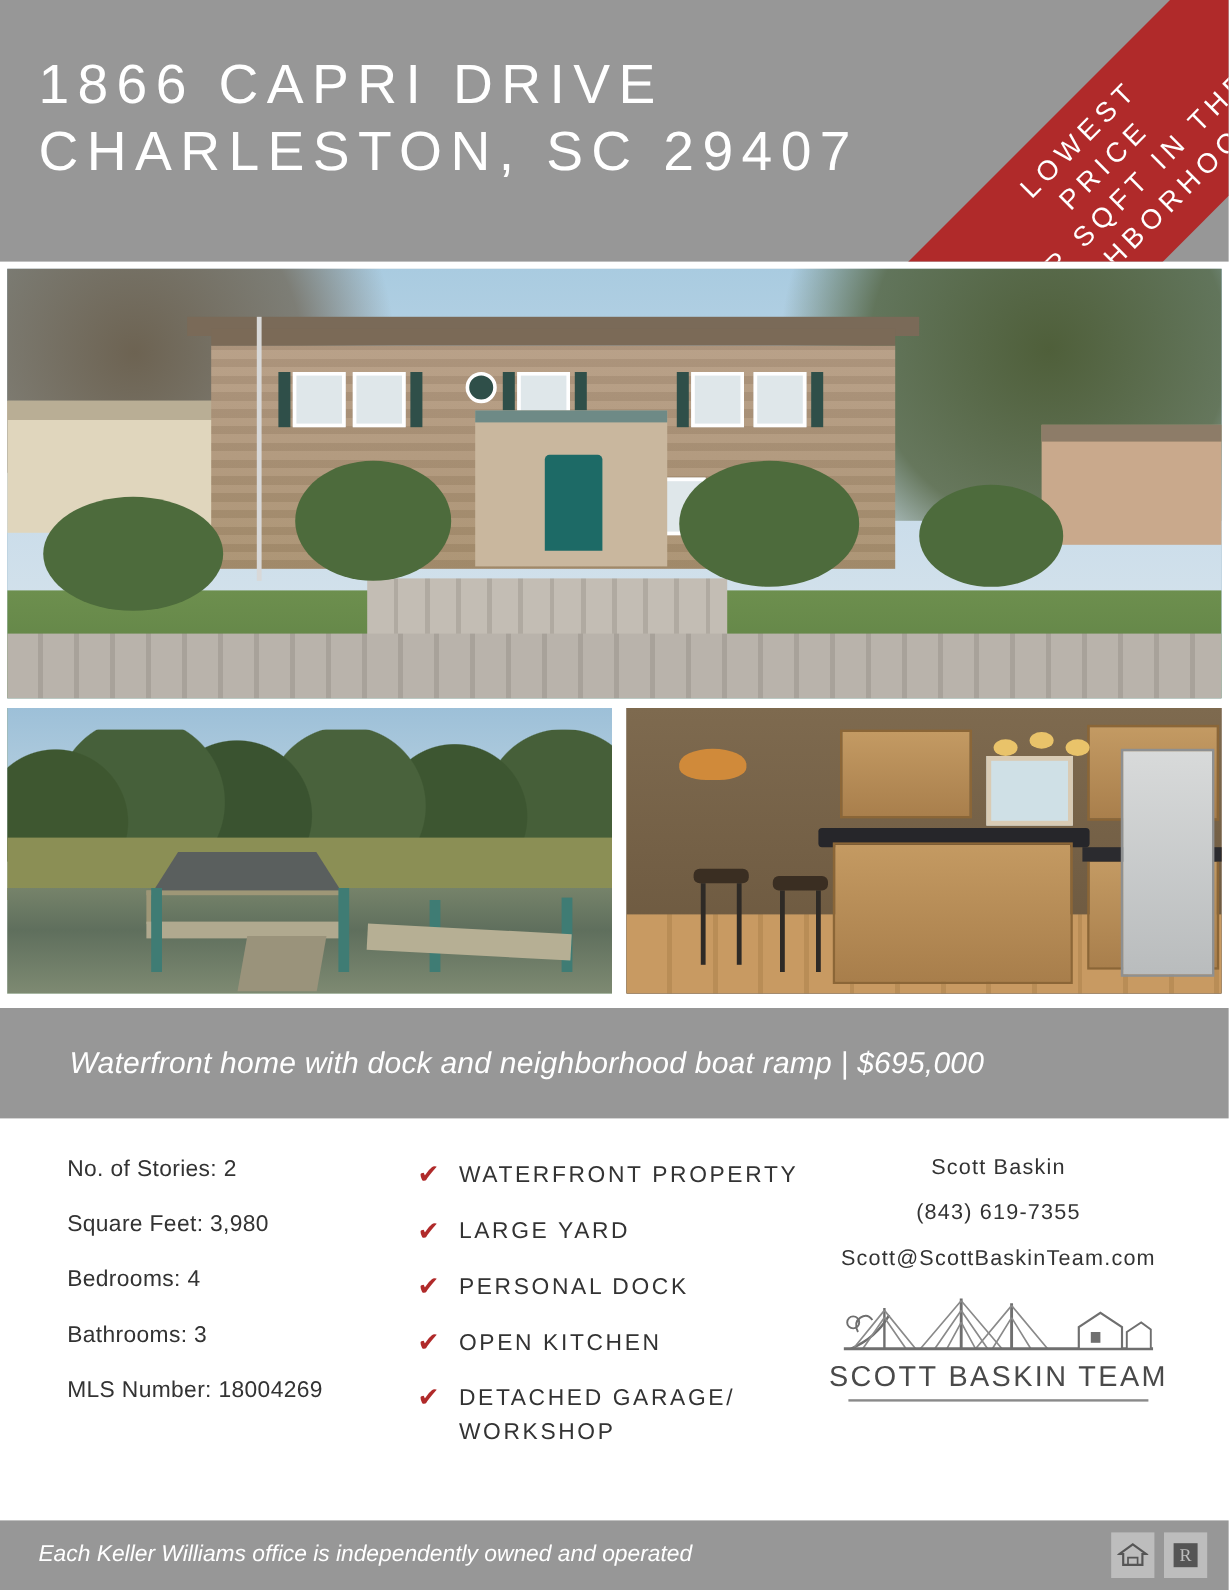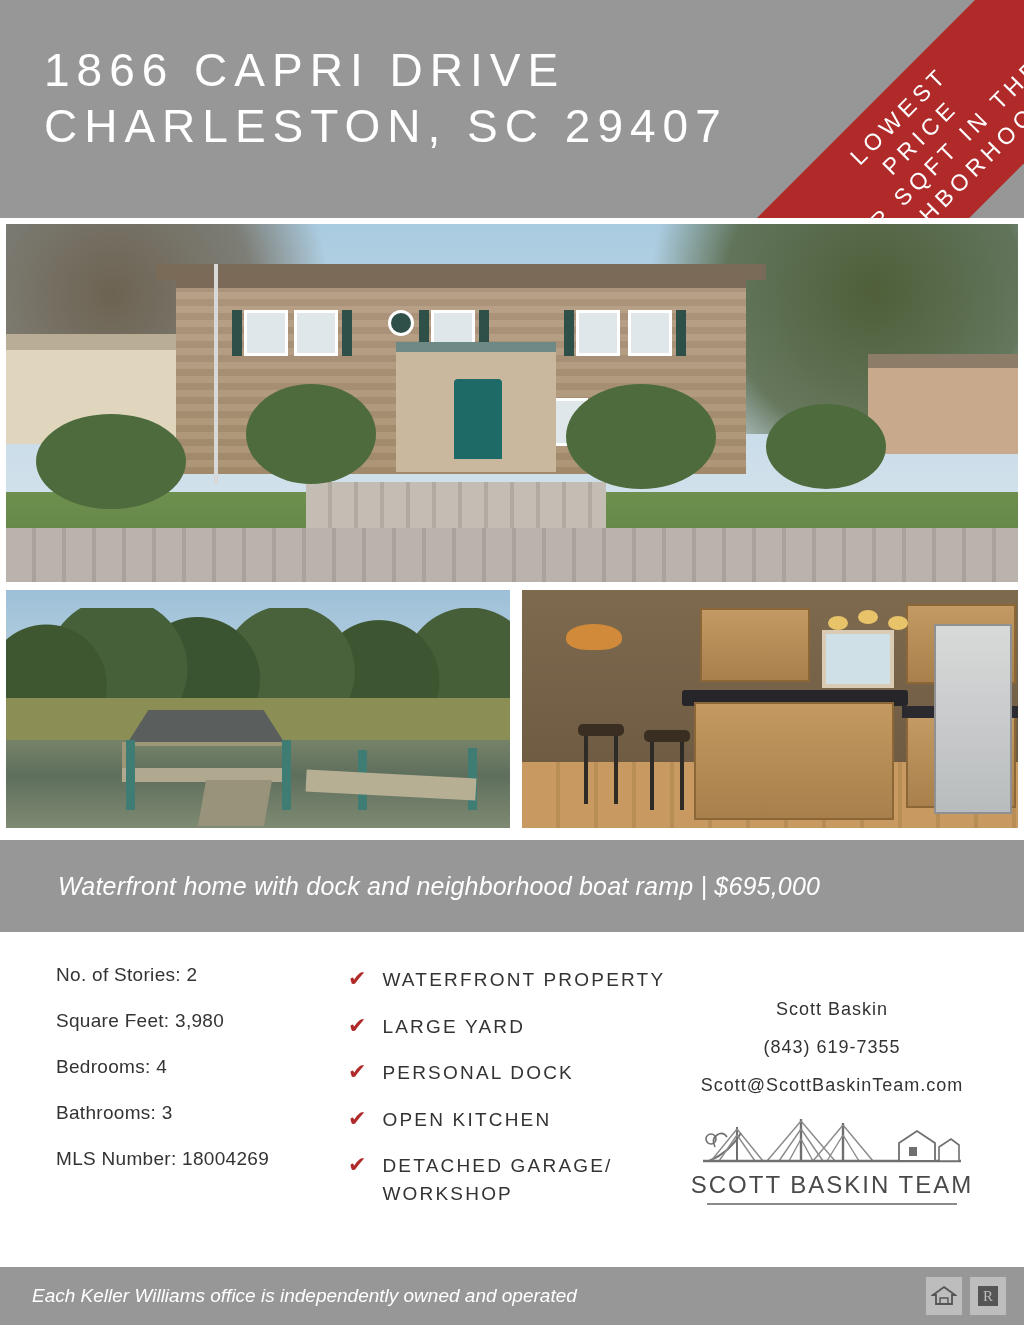--- a/index.html
+++ b/index.html
@@ -15,21 +15,20 @@
 
   
   .header {
     position:relative;
     height:218px;
     background:#979797;
     overflow:hidden;
   }
   .header-text {
     padding:42px 0 0 32px;
-    margin-left:12px;
   }
   .addr-line {
     color:#ffffff;
     font-size:46px;
     letter-spacing:7px;
     font-weight:300;
     line-height:1.22;
     white-space:nowrap;
   }
 
@@ -171,21 +170,21 @@
     height:318px;
   }
   .col-facts { width:320px; padding-left:28px; padding-top:6px; }
   .fact {
     font-size:19px; color:#333; margin-bottom:24px; letter-spacing:.3px;
   }
   .col-features { width:320px; padding-top:8px; }
   .feat { display:flex; align-items:flex-start; margin-bottom:19px; }
   .check { color:#b02a2a; font-size:22px; line-height:1; margin-right:16px; margin-top:2px; }
   .feat-label { font-size:19px; color:#333; letter-spacing:2.2px; line-height:1.45; }
-  .col-contact { flex:1; text-align:center; padding-top:4px;margin-top:37px; }
+  .col-contact { flex:1; text-align:center; padding-top:4px; }
   .contact-line { font-size:18px; color:#333; letter-spacing:1px; margin-bottom:17px; }
 
   
   .logo-block { margin-top:14px; position:relative; height:108px; }
   .kw-logo { display:flex; align-items:center; justify-content:center; gap:6px; }
   .kw-mark { background:#8a1f26; color:#fff; font-size:15px; font-weight:700; padding:3px 6px; letter-spacing:0; }
   .kw-words { text-align:left; line-height:1.05; }
   .kw-line1 { font-size:8.5px; letter-spacing:.4px; color:#333; font-weight:700; }
   .kw-line2 { font-size:7.5px; letter-spacing:.4px; color:#555; }
   .bridge-wrap { position:relative; margin-top:4px; height:56px; }

